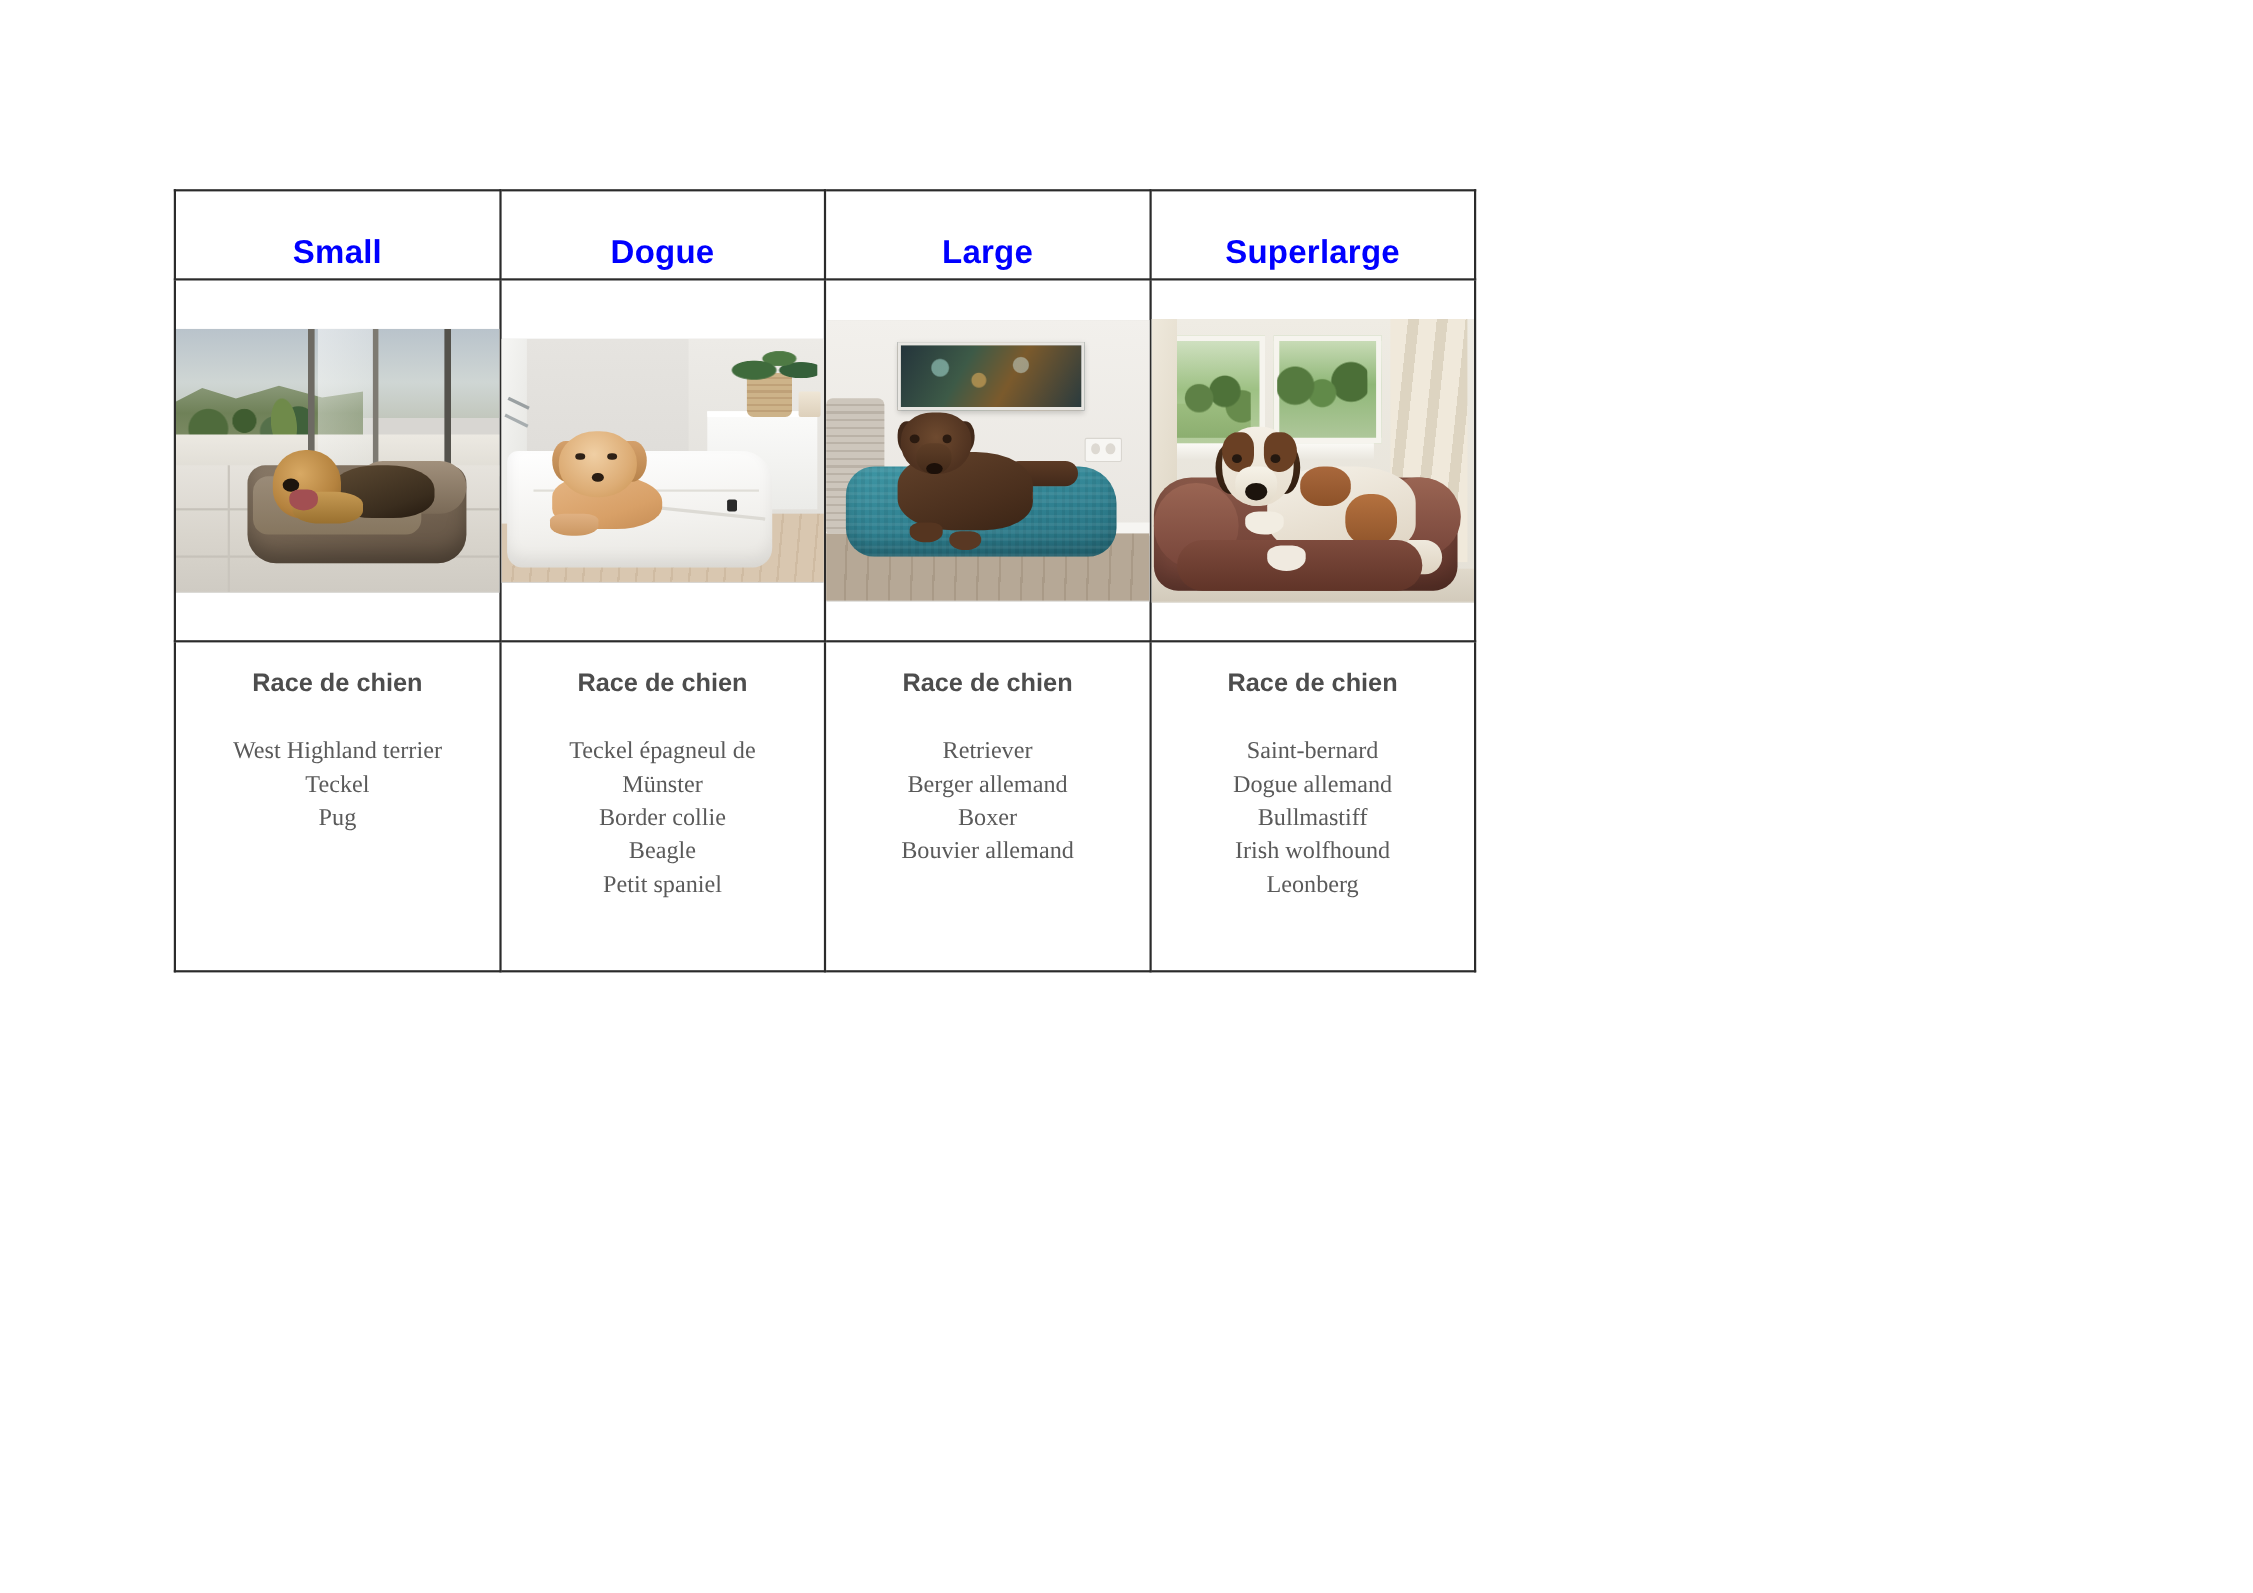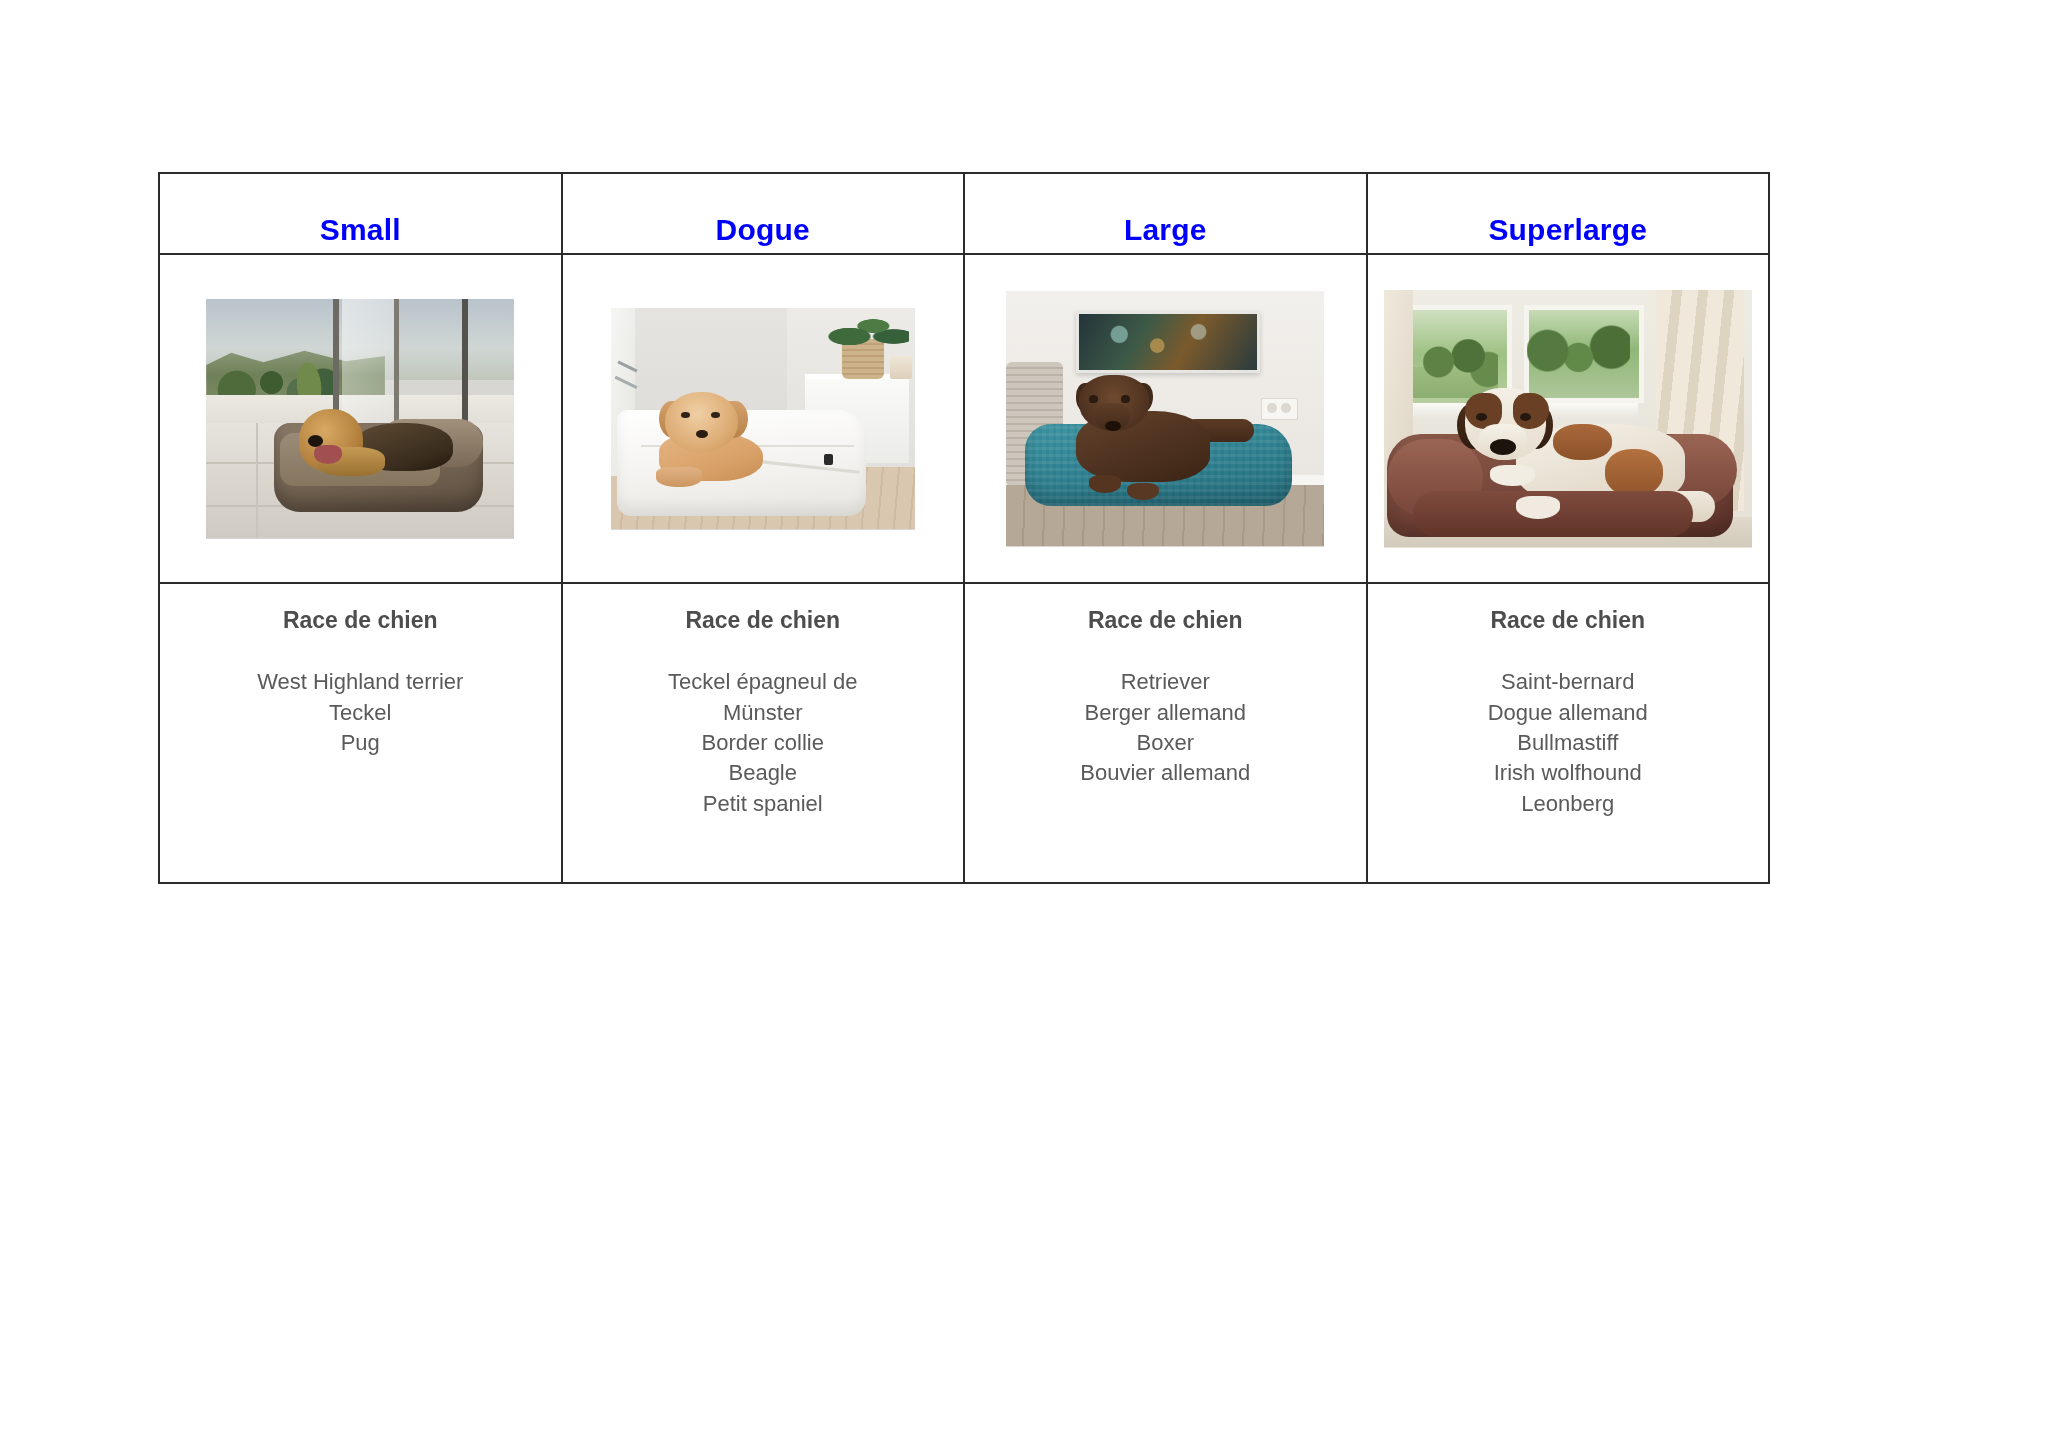--- a/index.html
+++ b/index.html
@@ -22,21 +22,21 @@
     left: 0; top: 0;
     width: 2048px;
     height: 1448px;
     background: #ffffff;
   }
 
   .size-table {
     position: absolute;
     left: 158px;
     top: 172px;
-    width: 1612px;
+    width: 1184px;
     border-collapse: collapse;
     table-layout: fixed;
   }
   .size-table td {
     border: 2px solid #2b2b2b;
     padding: 0;
     vertical-align: middle;
     text-align: center;
     background: #ffffff;
   }
@@ -335,20 +335,21 @@
   .breed-list {
     list-style: none;
     margin: 0;
     padding: 0;
   }
   .breed-list li {
     font-size: 22px;
     color: #5a5a5a;
     line-height: 1.38;
     font-weight: normal;
+    font-family: Liberation Serif, serif;
   }
 </style>
 </head>
 <body>
 
 <div class="page">
 
   <table class="size-table">
 
     <tbody>

